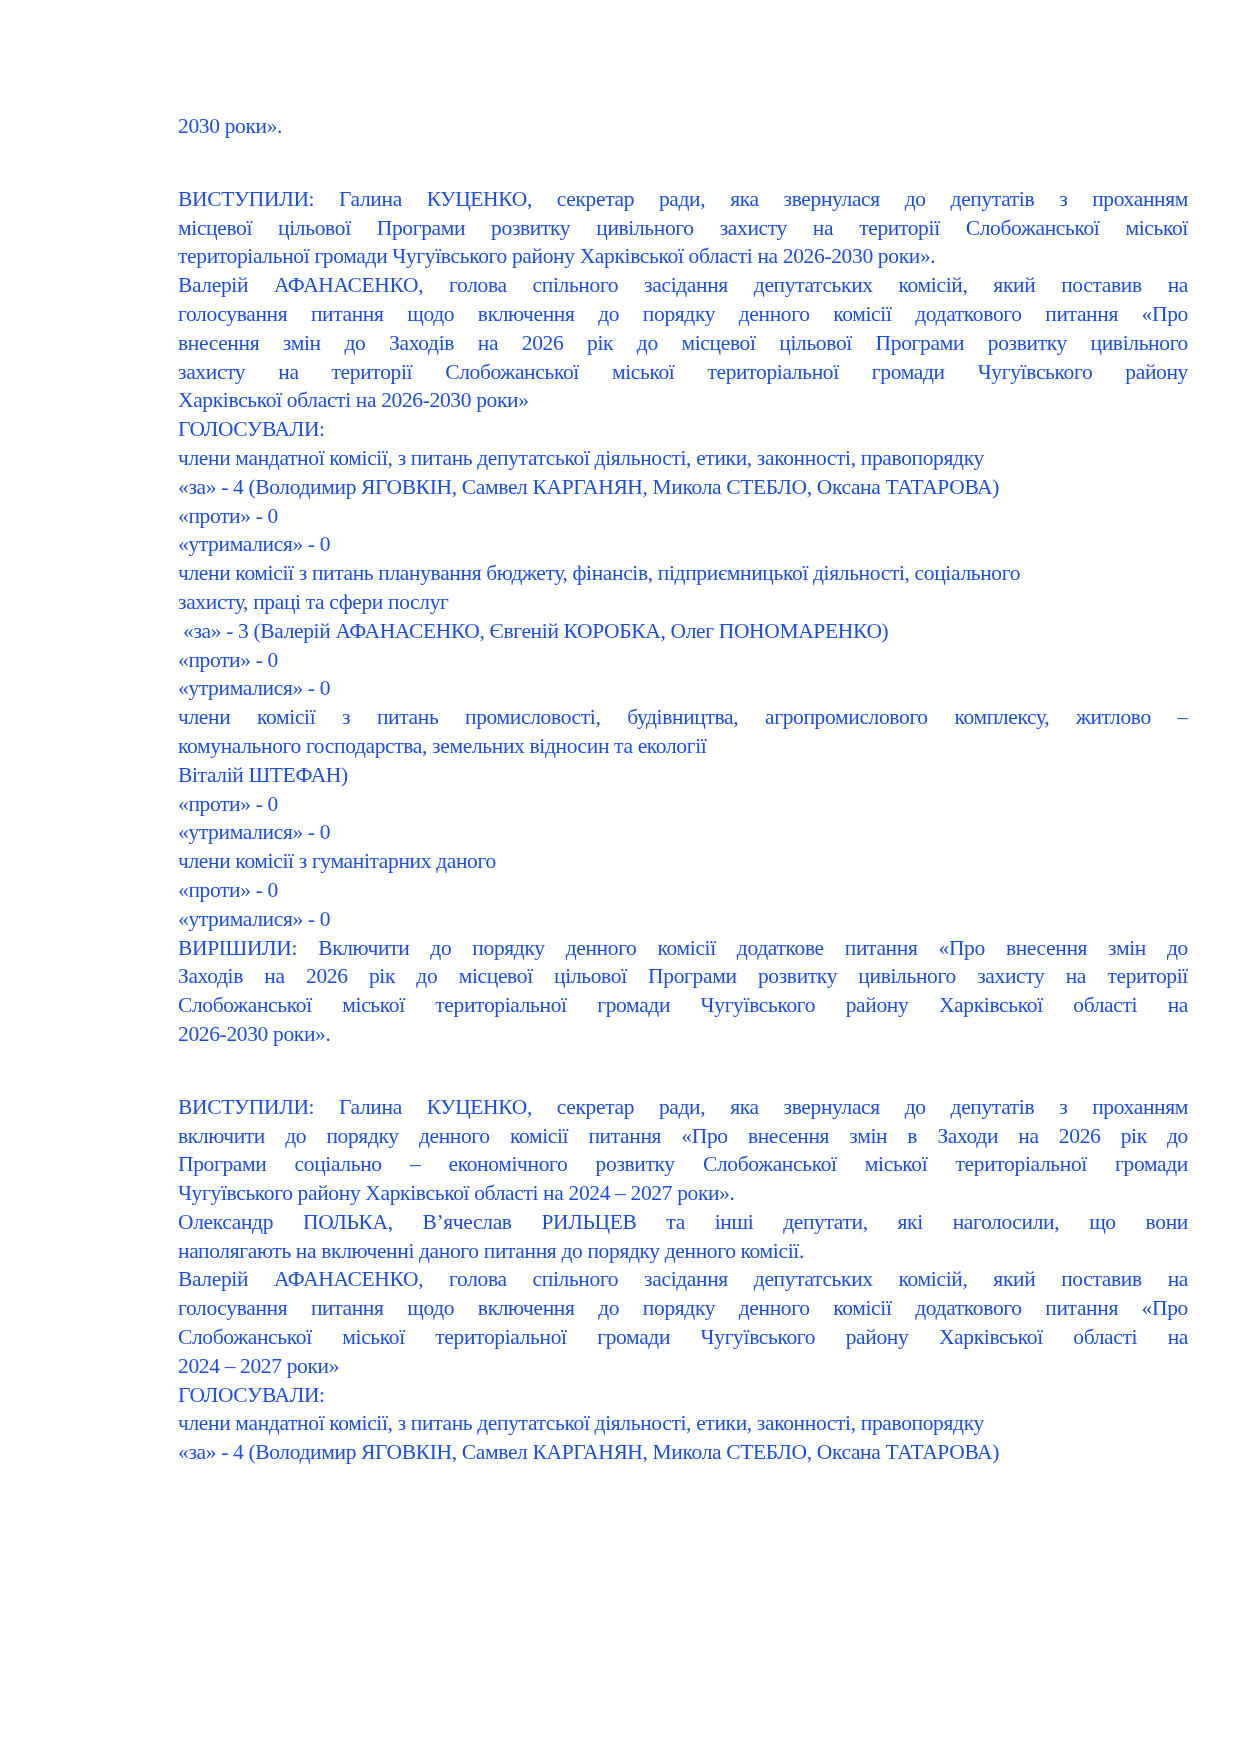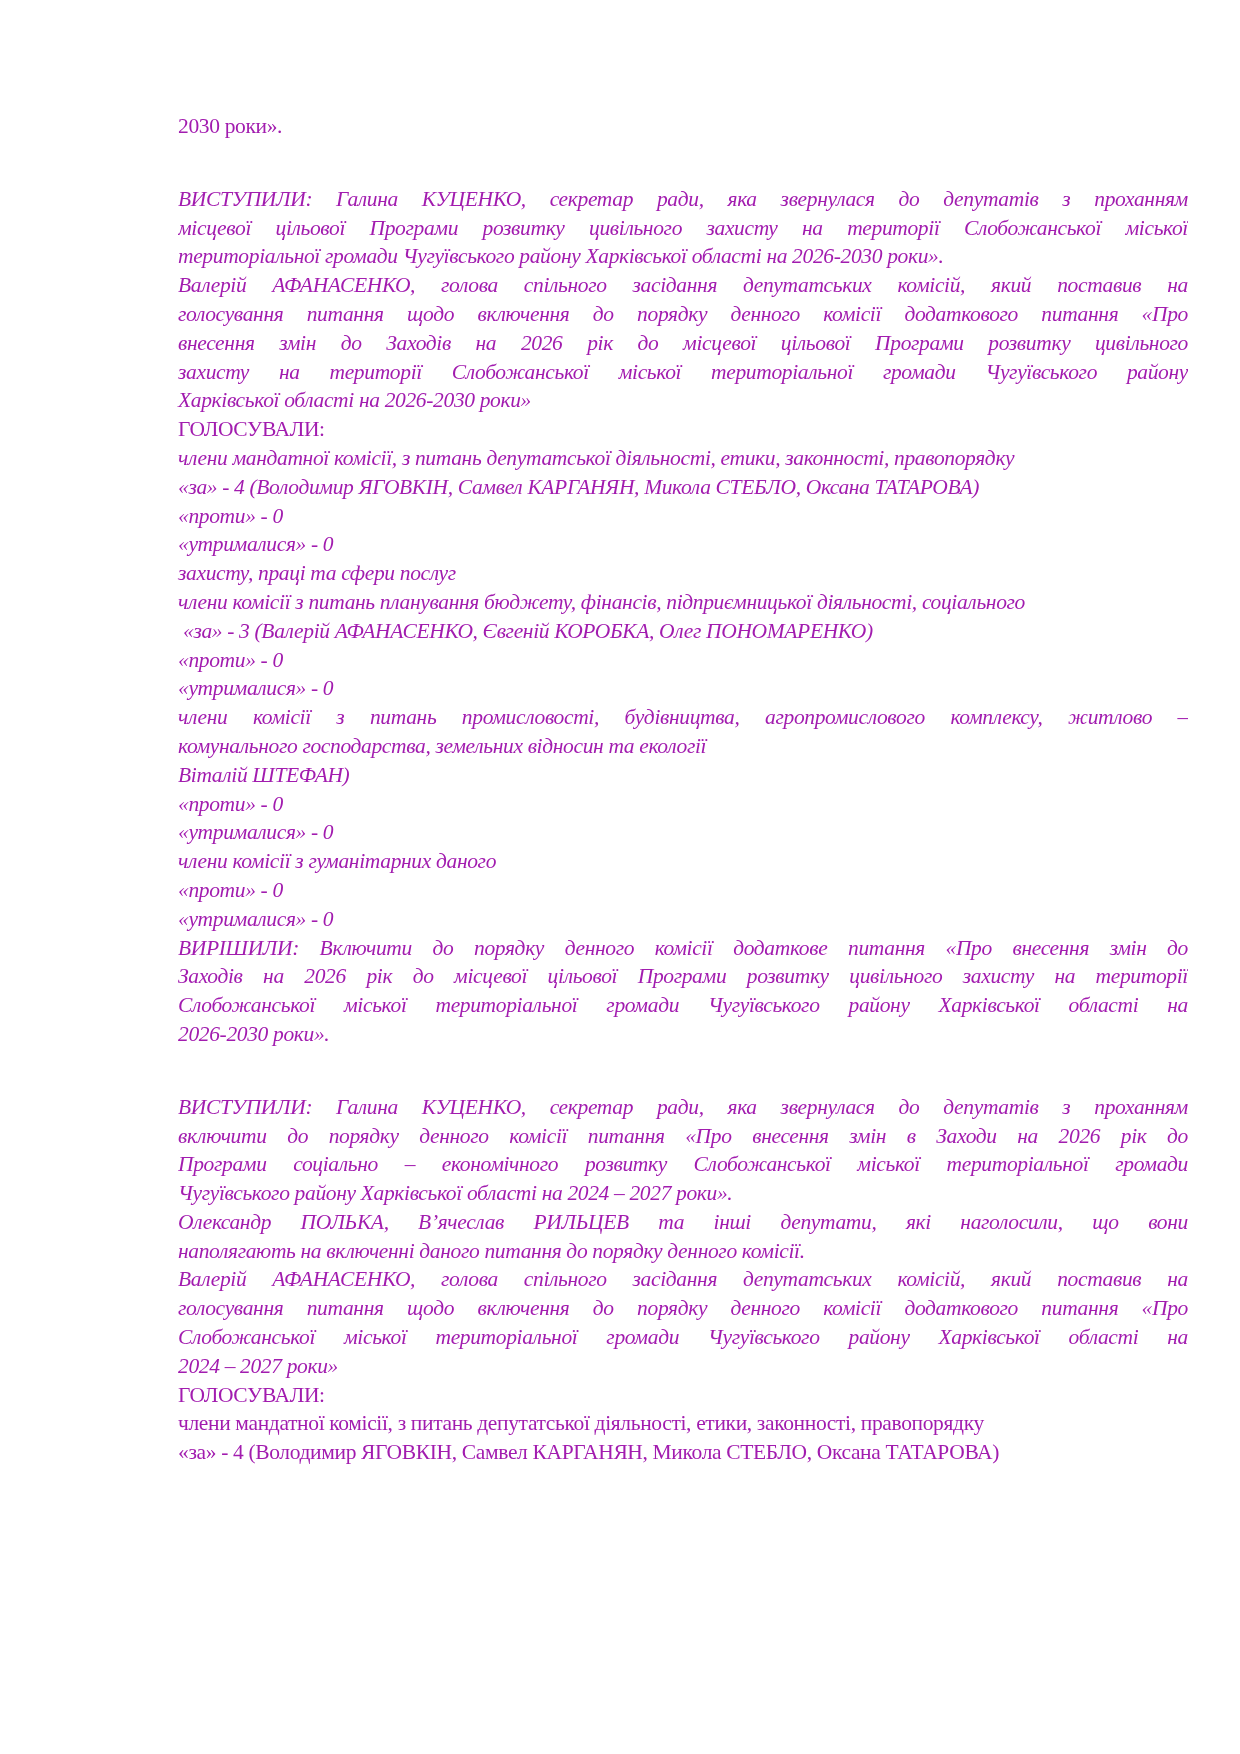--- a/index.html
+++ b/index.html
@@ -5,34 +5,34 @@
   html, body { margin: 0; padding: 0; background: #ffffff; }
   body { width: 1240px; height: 1754px; position: relative; overflow: hidden; }
   .page {
     position: absolute;
     left: 178px;
     top: 112px;
     width: 1010px;
     font-family: "Liberation Serif", "DejaVu Serif", serif;
     font-size: 21.5px;
     line-height: 28.8px;
-    color: #a21caf;
+    color: #1d4ed8;
     letter-spacing: -0.35px;
   }
   .line { white-space: pre; display: block; height: 28.8px; }
   .just {
     display: block;
     text-align: justify;
     text-align-last: justify;
     white-space: normal;
     height: 28.8px;
     overflow: hidden;
   }
   .blank { display: block; height: 44px; }
-  .para { display: block; font-style: italic; }
+  .para { display: block; }
 </style>
 </head>
 <body>
 
 <div class="page">
 
   <span class="line">2030 роки».</span>
   <span class="blank"></span>
 
   <div class="para">
@@ -50,22 +50,22 @@
   <span class="line">ГОЛОСУВАЛИ:</span>
 
   <div class="para">
     <span class="line">члени мандатної комісії, з питань депутатської діяльності, етики, законності, правопорядку</span>
     <span class="line">«за» - 4 (Володимир ЯГОВКІН, Самвел КАРГАНЯН, Микола СТЕБЛО, Оксана ТАТАРОВА)</span>
     <span class="line">«проти» - 0</span>
     <span class="line">«утрималися» - 0</span>
   </div>
 
   <div class="para">
+    <span class="line">члени комісії з питань планування бюджету, фінансів, підприємницької діяльності, соціального</span>
     <span class="line">захисту, праці та сфери послуг</span>
-    <span class="line">члени комісії з питань планування бюджету, фінансів, підприємницької діяльності, соціального</span>
     <span class="line"> «за» - 3 (Валерій АФАНАСЕНКО, Євгеній КОРОБКА, Олег ПОНОМАРЕНКО)</span>
     <span class="line">«проти» - 0</span>
     <span class="line">«утрималися» - 0</span>
   </div>
 
   <div class="para">
     <span class="just">члени комісії з питань промисловості, будівництва, агропромислового комплексу, житлово –</span>
     <span class="line">комунального господарства, земельних відносин та екології</span>
     <span class="line">Віталій ШТЕФАН)</span>
     <span class="line">«проти» - 0</span>

